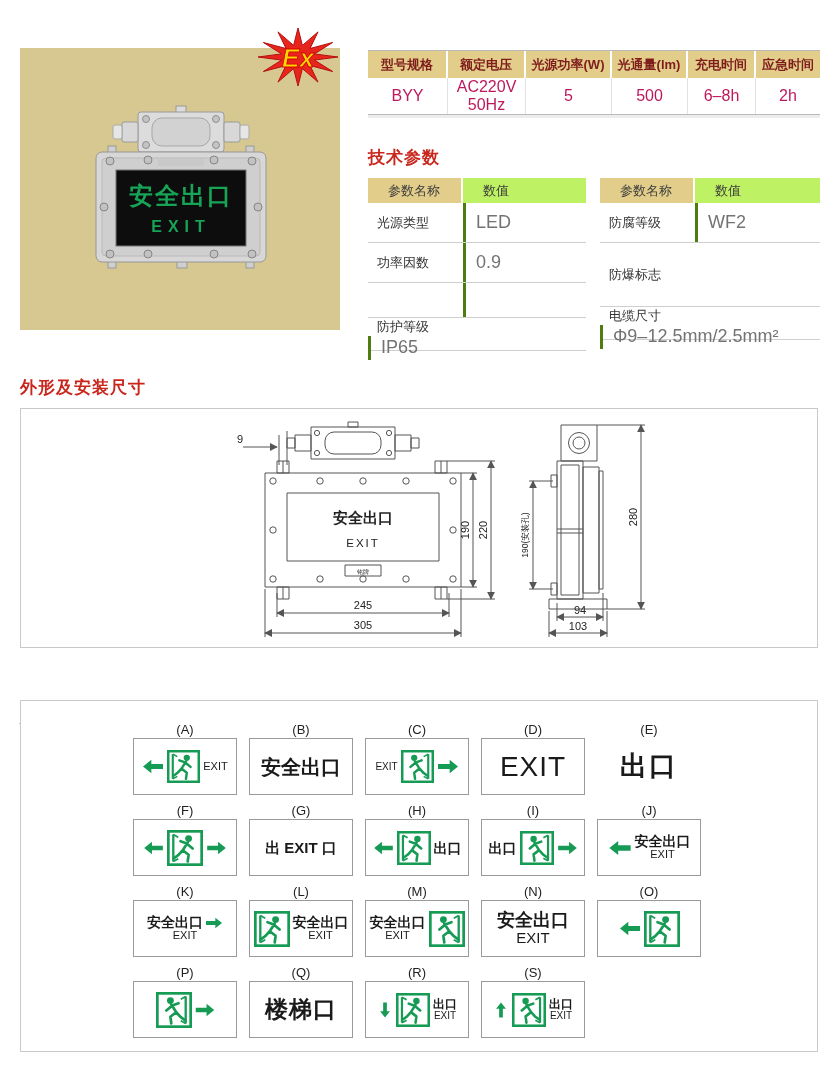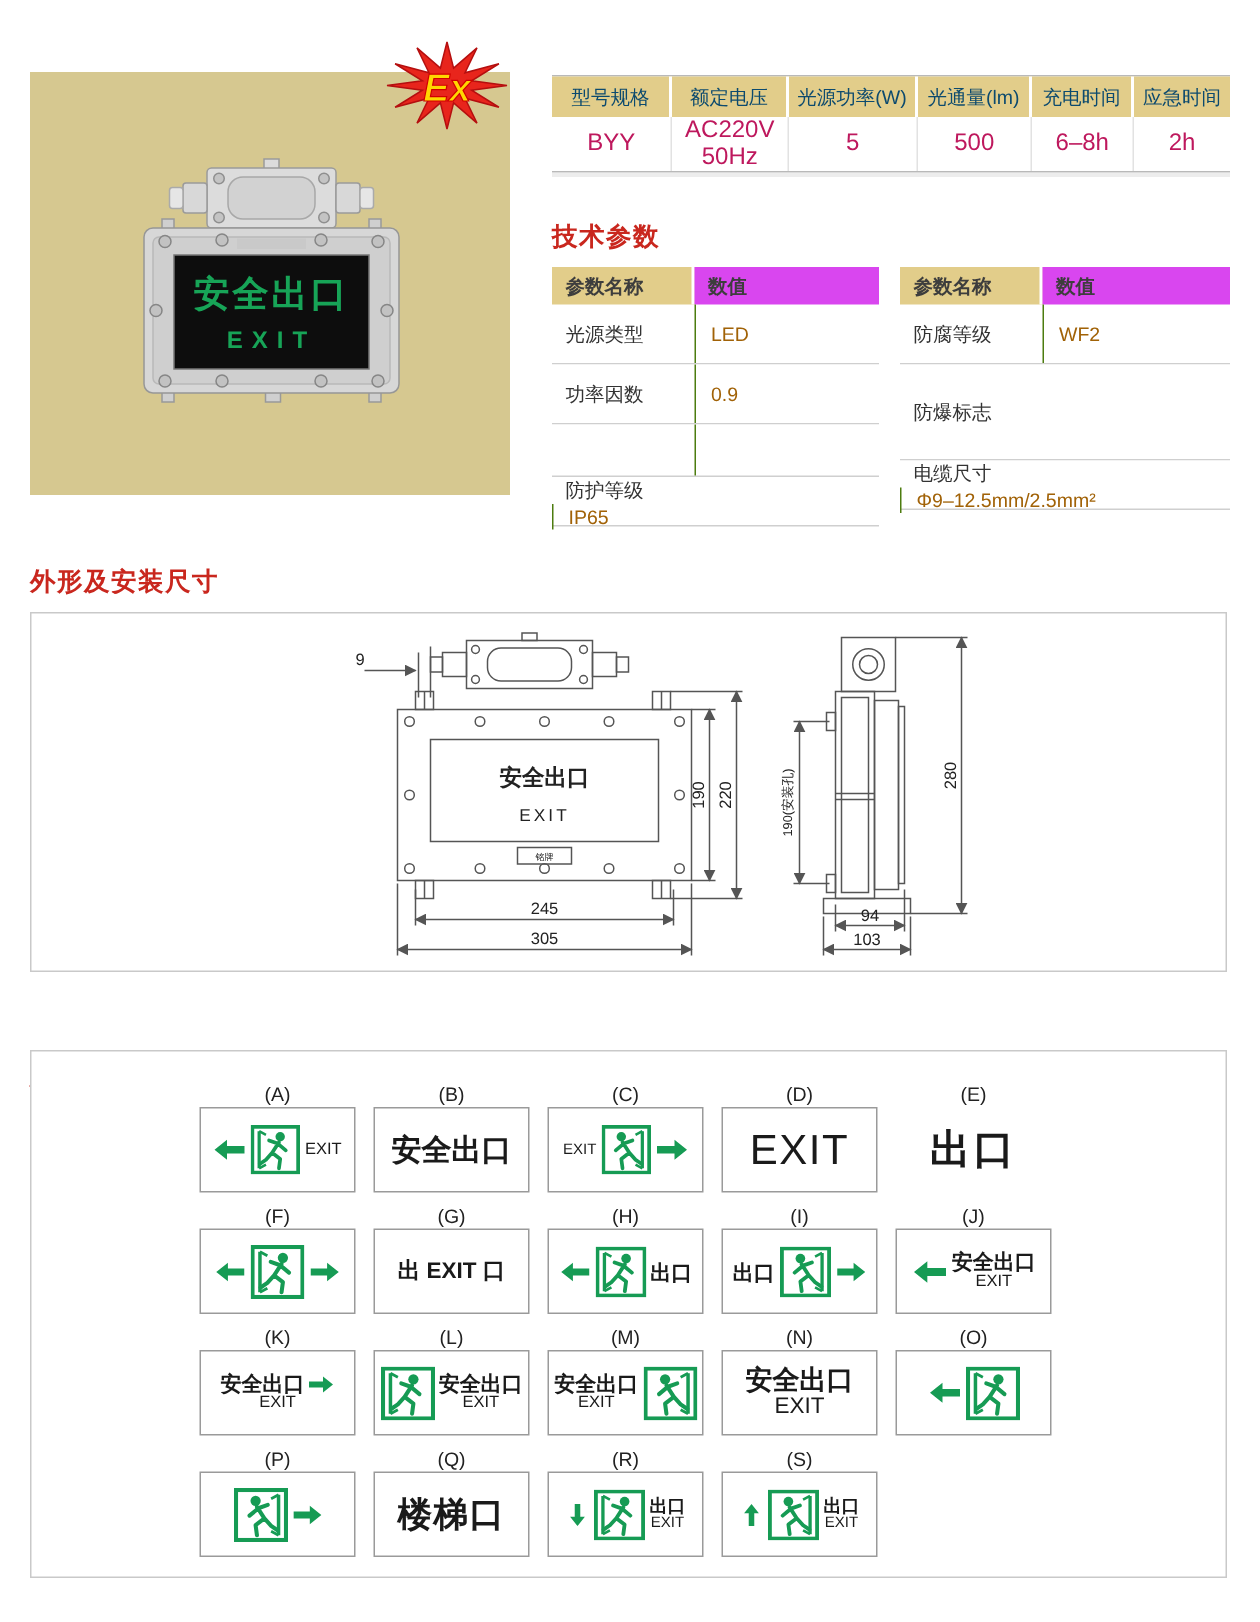--- a/index.html
+++ b/index.html
@@ -9,44 +9,44 @@
   .page { position:relative; width:840px; height:1081px; background:#fff; overflow:hidden; }
 
   
   .photo-box { position:absolute; left:20px; top:48px; width:320px; height:282px; background:#d6c890; }
   .ex-badge { position:absolute; left:236px; top:-22px; width:84px; height:62px; }
 
   
   .spec-table { position:absolute; left:368px; top:50px; width:452px; border-top:1px solid #b9b9b9;
                 border-bottom:1px solid #b9b9b9; box-shadow:0 3px 0 rgba(0,0,0,0.07); }
   .spec-head { display:flex; height:27px; }
-  .spec-head .hcell { background:#e2cd8a; color:#0c4a6e; font-weight:normal; font-size:13px;
+  .spec-head .hcell { background:#e2cd8a; color:#7f1d1d; font-weight:bold; font-size:13px;
                       display:flex; align-items:center; justify-content:center; border-right:2px solid #fff; }
   .spec-head .hcell:last-child { border-right:none; }
   .spec-body { display:flex; height:36px; background:#fff; }
   .spec-body .bcell { font-size:16px; color:#be185d; display:flex; flex-direction:column; align-items:center;
                       justify-content:center; line-height:1.1; border-right:1px solid #e2e2e2; }
   .spec-body .bcell:last-child { border-right:none; }
   .w0{width:80px;} .w1{width:78px;} .w2{width:86px;} .w3{width:76px;} .w4{width:68px;} .w5{width:64px;}
 
   
   .sec-title { position:absolute; color:#c9271e; font-size:17px; font-weight:bold; letter-spacing:1px; }
 
   
   .ptable { position:absolute; top:178px; }
   .ptable.left { left:368px; width:218px; }
   .ptable.right { left:600px; width:220px; }
   .phead { display:flex; height:25px; }
   .phead .pname { width:95px; background:#e2cd8a; border-right:2px solid #fff; }
-  .phead .pval  { flex:1; background:#d946ef; }
-  .phead span { display:flex; align-items:center; font-weight:bold; font-size:13px; color:#3d3d3d; padding-left:9px; }
+  .phead .pval  { flex:1; background:#bef264; }
+  .phead span { display:flex; align-items:center; font-weight:normal; font-size:13px; color:#3d3d3d; padding-left:20px; }
   .prow { display:flex; border-bottom:1px solid #cfcfcf; background:#fff; }
   .prow .pname { width:95px; font-size:13px; color:#333; display:flex; align-items:center; padding-left:9px; }
-  .prow .pval  { flex:1; font-size:13px; color:#a16207; display:flex; align-items:center; padding-left:10px;
-                 border-left:1px solid #4d7c0f; white-space:pre-line; line-height:1.32; }
+  .prow .pval  { flex:1; font-size:18px; color:#737373; display:flex; align-items:center; padding-left:10px;
+                 border-left:3px solid #4d7c0f; white-space:pre-line; line-height:1.32; }
   .h28{height:40px;} .h32{height:33px;flex-direction:column;} .h36{height:35px;} .h64{height:64px;}
 
   
   .dim-box { position:absolute; left:20px; top:408px; width:798px; height:240px; border:1px solid #c9c9c9; background:#fff; }
   .dim-front { position:absolute; left:198px; top:8px; }
   .dim-side  { position:absolute; left:478px; top:8px; }
   .draw line, .draw rect, .draw path, .draw circle, .draw polyline { vector-effect:non-scaling-stroke; }
   .dtxt { font-size:11px; fill:#222; font-family:"Liberation Sans",sans-serif; }
   .dtxt-sm { font-size:8.5px; fill:#222; font-family:"Liberation Sans",sans-serif; }
 

